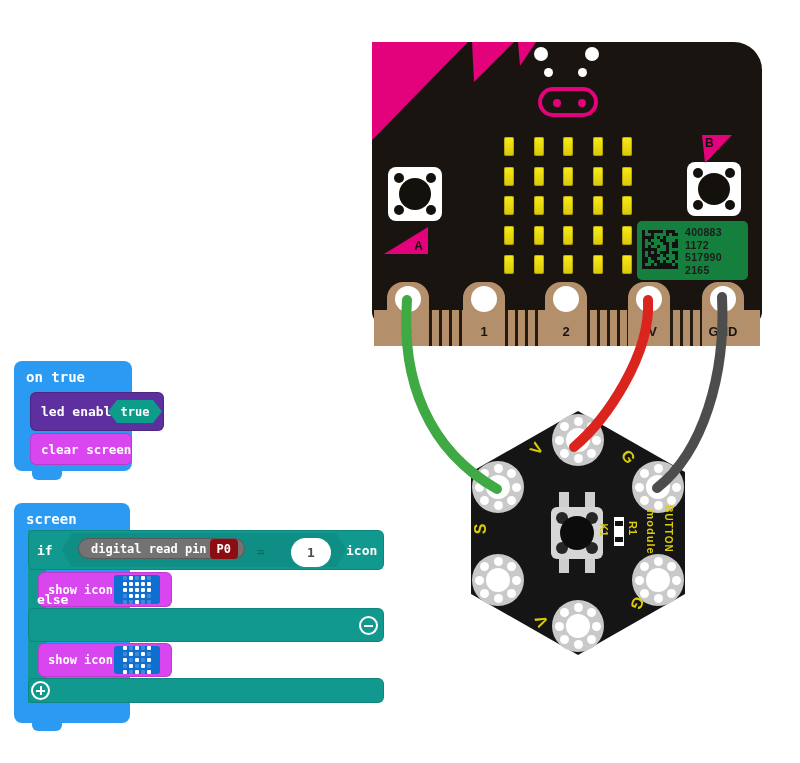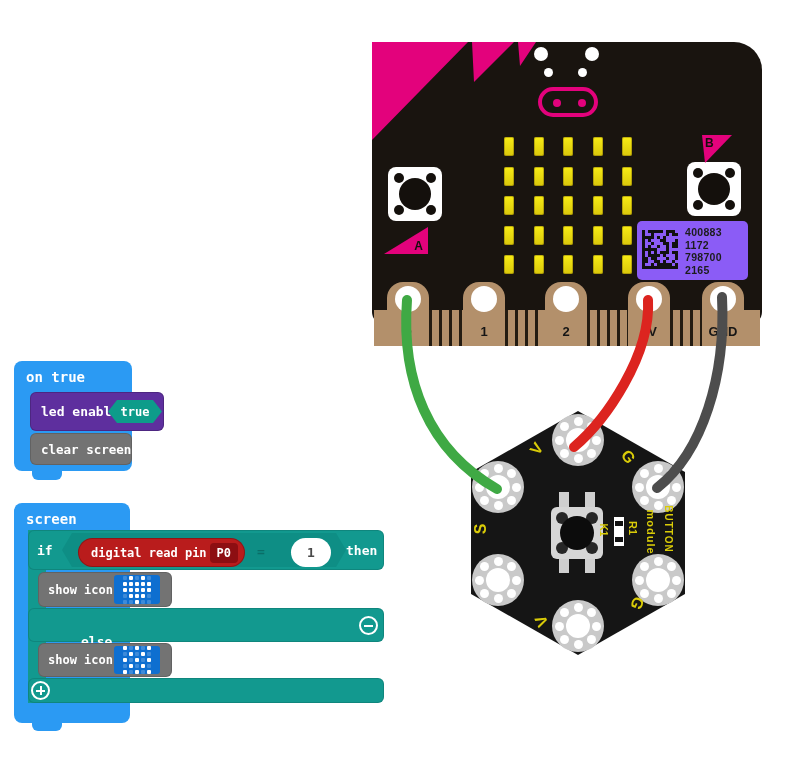--- a/index.html
+++ b/index.html
@@ -2,21 +2,21 @@
 <html><head>
 <meta charset="utf-8">
 <style>
   html,body{margin:0;padding:0;background:#ffffff;}
   .canvas{position:relative;width:800px;height:763px;background:#ffffff;overflow:hidden;
           font-family:"Liberation Sans",sans-serif;}
   .abs{position:absolute;}
   
   .mono{font-family:"DejaVu Sans Mono",monospace;font-weight:bold;color:#fff;}
   .blue{background:#2b9af3;}
-  .blue-edged{background:#737373;box-shadow:inset 0 0 0 1px rgba(0,0,0,.14);}
+  .blue-edged{background:#d946ef;box-shadow:inset 0 0 0 1px rgba(0,0,0,.14);}
   .teal{background:#12998f;box-shadow:inset 0 0 0 1px rgba(0,0,0,.12);}
   .row-label{font-size:13px;line-height:1;}
   .hexclip{clip-path:polygon(10px 0,calc(100% - 10px) 0,100% 50%,calc(100% - 10px) 100%,10px 100%,0 50%);}
   .truehex{clip-path:polygon(9px 0,calc(100% - 9px) 0,100% 50%,calc(100% - 9px) 100%,9px 100%,0 50%);
            background:#0d9c8a;display:flex;align-items:center;justify-content:center;font-size:12px;}
   .pin-field{background:#8d0e12;border-radius:4px;padding:3px 7px;font-size:12px;}
   .circle-btn{width:19px;height:19px;border:2px solid #fff;border-radius:50%;box-sizing:border-box;position:absolute;}
   .circle-btn::before{content:"";position:absolute;left:3px;top:6.5px;width:9px;height:2px;background:#fff;}
   .circle-btn.plus::after{content:"";position:absolute;left:6.5px;top:3px;width:2px;height:9px;background:#fff;}
   .icon-field{background:#0e6fd0;border-radius:3px;display:flex;align-items:center;justify-content:center;}
@@ -43,21 +43,21 @@
   
   .hexboard{background:#151515;clip-path:polygon(50% 0,100% 25%,100% 75%,50% 100%,0 75%,0 25%);}
   .wheel-pad{position:absolute;width:52px;height:52px;border-radius:50%;background:#c9c9c9;}
   .pad-hole{position:absolute;left:14px;top:14px;width:24px;height:24px;border-radius:50%;background:#fff;}
   .pad-dot{position:absolute;width:9px;height:9px;border-radius:50%;background:#fff;}
   .silk{position:absolute;color:#d9cb08;font-weight:bold;transform:translate(-50%,-50%);}
   .btn-body{position:absolute;background:#d6d6d6;border-radius:6px;}
   .btn-leg{position:absolute;width:10px;height:17px;background:#cfcfcf;}
   .btn-dot{position:absolute;width:12px;height:12px;border-radius:50%;background:#262626;}
   
-  .sticker{position:absolute;background:#8b5cf6;border-radius:5px;display:flex;}
+  .sticker{position:absolute;background:#15803d;border-radius:5px;display:flex;}
   .bc{display:grid;grid-template-columns:repeat(12,3px);grid-auto-rows:3px;}
   .bc .b1{background:#111;}
   .stx{font-size:10.5px;font-weight:bold;color:#1c1c1c;line-height:12.5px;letter-spacing:.3px;}
 </style>
 </head>
 <body>
 
 <div class="canvas">
 
   <div class="abs blue" style="left:14px;top:361px;width:118px;height:110px;border-radius:8px;"></div>
@@ -79,33 +79,33 @@
   <div class="abs blue" style="left:14px;top:503px;width:116px;height:220px;border-radius:8px;"></div>
   <div class="abs blue" style="left:32px;top:723px;width:30px;height:8px;border-radius:0 0 6px 6px;"></div>
   <span class="abs mono" style="left:26px;top:511px;font-size:14px;">screen</span>
 
   <div class="abs" style="left:28px;top:530px;width:18px;height:173px;background:#12998f;"></div>
 
   <div class="abs teal" style="left:28px;top:530px;width:356px;height:40px;border-radius:6px;"></div>
   <span class="abs mono row-label" style="left:37px;top:544px;">if</span>
   <div class="abs hexclip" style="left:62px;top:533px;width:284px;height:34px;background:#0e8e85;"></div>
 
-  <div class="abs" style="left:78px;top:538px;width:167px;height:29px;border-radius:14.5px;background:#b91c1c;
+  <div class="abs" style="left:78px;top:538px;width:167px;height:21px;border-radius:14.5px;background:#737373;
               box-shadow:inset 0 0 0 1px rgba(0,0,0,.22);display:flex;align-items:center;text-align:center;">
     <span class="mono" style="font-size:12px;padding-left:13px;white-space:nowrap;">digital read pin</span>
     <span class="mono pin-field" style="margin-left:auto;margin-right:7px;">P0</span>
   </div>
 
   <span class="abs mono" style="left:257px;top:544px;font-size:13px;color:#0a6e67;">=</span>
 
   <div class="abs" style="left:291px;top:538px;width:40px;height:29px;border-radius:15px;background:#fff;
               display:flex;align-items:center;justify-content:center;">
     <span class="mono" style="color:#4a4a4a;font-size:13px;">1</span>
   </div>
-  <span class="abs mono row-label" style="left:346px;top:544px;">then</span>
+  <span class="abs mono row-label" style="left:346px;top:544px;">icon</span>
 
   <div class="abs blue-edged" style="left:38px;top:572px;width:134px;height:35px;border-radius:6px;display:flex;align-items:center;">
     <span class="mono" style="font-size:12px;padding-left:10px;">show icon</span>
     <div class="abs icon-field" style="left:76px;top:3px;width:46px;height:29px;">
       <div class="icon-grid">
           <div class="px off"></div>
           <div class="px on"></div>
           <div class="px off"></div>
           <div class="px on"></div>
           <div class="px off"></div>
@@ -127,21 +127,21 @@
           <div class="px off"></div>
           <div class="px off"></div>
           <div class="px on"></div>
           <div class="px off"></div>
           <div class="px off"></div>
         </div>
     </div>
   </div>
 
   <div class="abs teal" style="left:28px;top:608px;width:356px;height:34px;border-radius:6px;"></div>
-  <span class="abs mono row-label" style="left:37px;top:635px;margin-left:44px;">else</span>
+  <span class="abs mono row-label" style="left:37px;top:593px;">else</span>
   <div class="circle-btn" style="left:359px;top:616px;"></div>
 
   <div class="abs blue-edged" style="left:38px;top:643px;width:134px;height:34px;border-radius:6px;display:flex;align-items:center;">
     <span class="mono" style="font-size:12px;padding-left:10px;">show icon</span>
     <div class="abs icon-field" style="left:76px;top:3px;width:46px;height:28px;">
       <div class="icon-grid">
           <div class="px on"></div>
           <div class="px off"></div>
           <div class="px on"></div>
           <div class="px off"></div>
@@ -392,21 +392,21 @@
         <div class="b1"></div>
         <div class="b1"></div>
         <div class="b1"></div>
         <div class="b1"></div>
         <div class="b1"></div>
         <div class="b1"></div>
       </div>
     <div class="abs stx" style="left:48px;top:5px;">
       <div>400883</div>
       <div>1172</div>
-      <div>798700</div>
+      <div>517990</div>
       <div>2165</div>
     </div>
   </div>
 
   <div class="abs" style="left:374px;top:310px;width:386px;height:36px;background:#b3906b;"></div>
   <div class="stripes" style="left:429px;width:34px;"></div>
   <div class="stripes" style="left:505px;width:40px;"></div>
   <div class="stripes" style="left:587px;width:41px;"></div>
   <div class="stripes" style="left:670px;width:32px;"></div>
 

